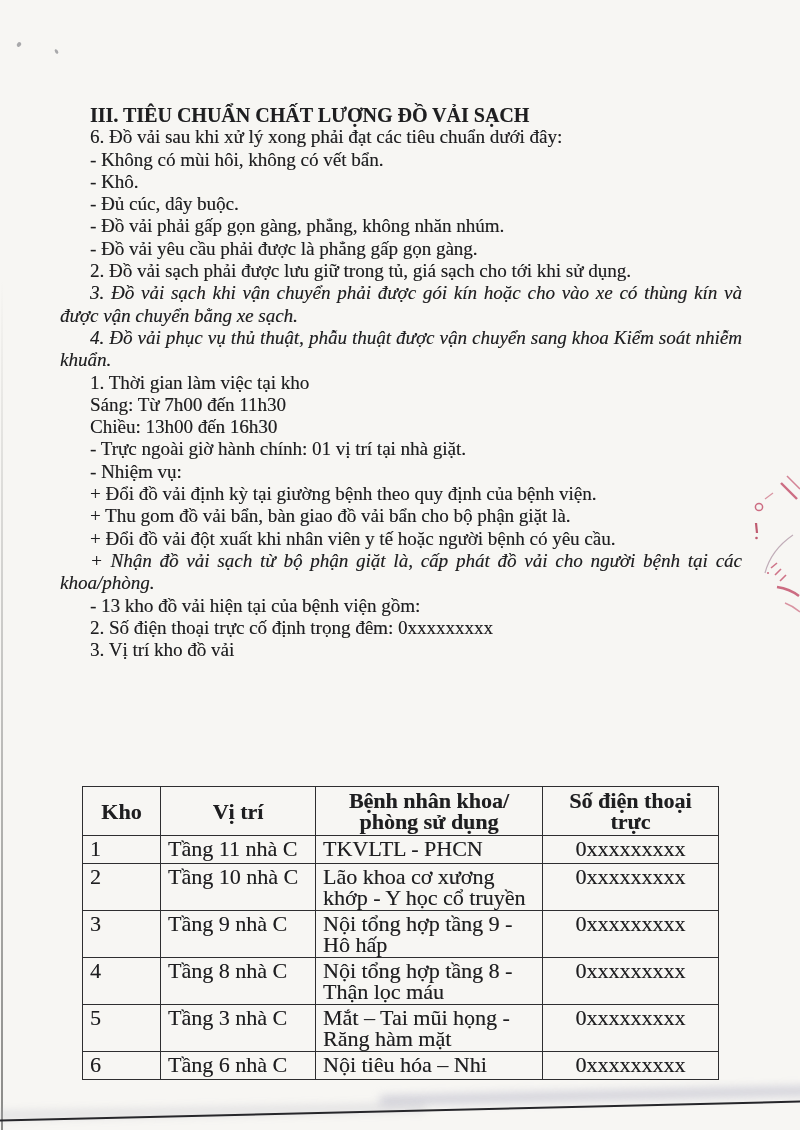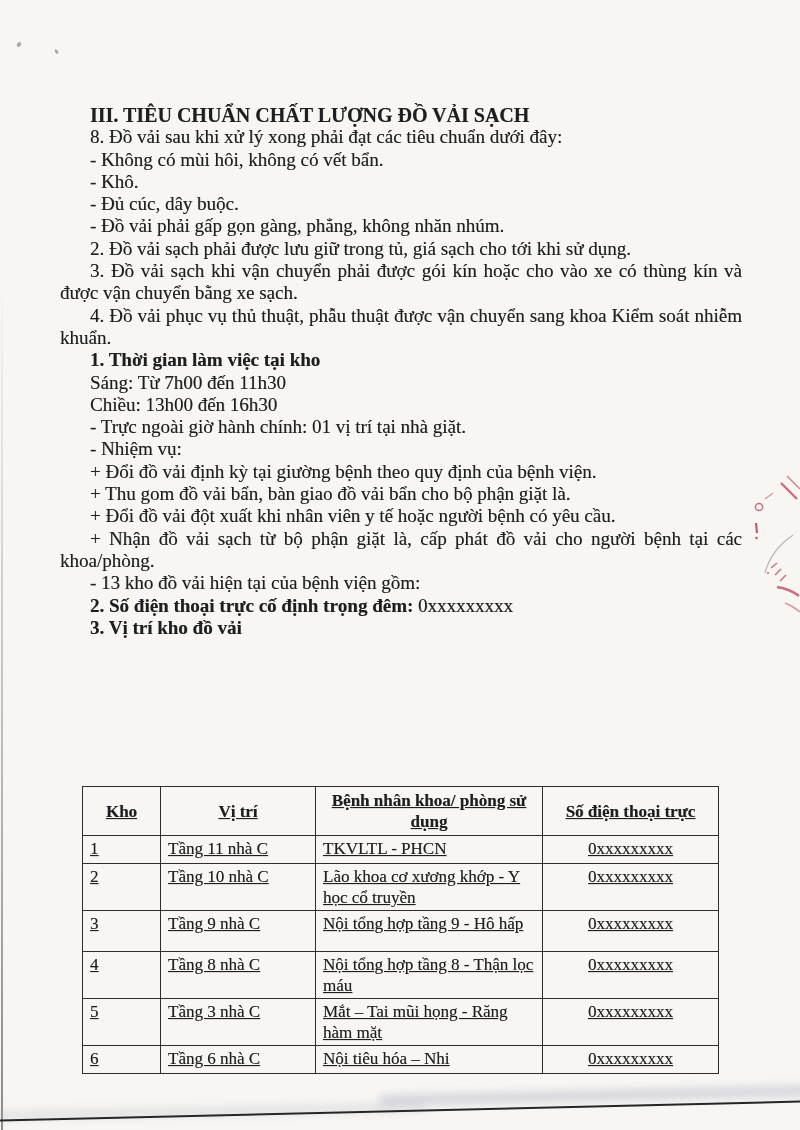--- a/index.html
+++ b/index.html
@@ -12,32 +12,31 @@
     color:#1e1e20;
   }
   .content{
     position:absolute;
     left:60px;top:104px;width:682px;
     font-size:19px;line-height:22.3px;
     text-shadow:0.3px 0.3px 0.5px rgba(30,30,30,0.45);
   }
   .content p{margin:0;text-indent:30px;}
   .h{font-weight:bold;font-size:20px;}
-  .b{font-weight:bold;}
-  .j{text-align:justify;}
+  .b{font-weight:normal;}
+  .j{text-align:justify;font-style:italic;}
   .gap-before{margin-top:15px !important;}
 
   table.kho{
     position:absolute;left:82px;top:786px;
     width:636px;
     border-collapse:collapse;
     table-layout:fixed;
-    font-size:17px;line-height:21px;
+    font-size:22px;line-height:21px;
     text-shadow:0.3px 0.3px 0.5px rgba(30,30,30,0.45);
-    text-decoration:underline;
   }
   table.kho td,table.kho th{
     border:1.6px solid #2e2e30;
     padding:2px 7px;
     vertical-align:top;
     overflow:hidden;
   }
   table.kho th{
     font-weight:bold;
     text-align:center;
@@ -74,25 +73,26 @@
 </head>
 <body>
 
 <div class="page">
 
   <div class="speck speck1"></div>
   <div class="speck speck2"></div>
 
   <div class="content">
     <p class="h">III. TIÊU CHUẨN CHẤT LƯỢNG ĐỒ VẢI SẠCH</p>
-    <p>8. Đồ vải sau khi xử lý xong phải đạt các tiêu chuẩn dưới đây:</p>
+    <p>6. Đồ vải sau khi xử lý xong phải đạt các tiêu chuẩn dưới đây:</p>
     <p>- Không có mùi hôi, không có vết bẩn.</p>
     <p>- Khô.</p>
     <p>- Đủ cúc, dây buộc.</p>
     <p>- Đồ vải phải gấp gọn gàng, phẳng, không nhăn nhúm.</p>
+    <p>- Đồ vải yêu cầu phải được là phẳng gấp gọn gàng.</p>
     <p>2. Đồ vải sạch phải được lưu giữ trong tủ, giá sạch cho tới khi sử dụng.</p>
     <p class="j">3. Đồ vải sạch khi vận chuyển phải được gói kín hoặc cho vào xe có thùng kín và được vận chuyển bằng xe sạch.</p>
     <p class="j">4. Đồ vải phục vụ thủ thuật, phẫu thuật được vận chuyển sang khoa Kiểm soát nhiễm khuẩn.</p>
 
     <p class="b">1. Thời gian làm việc tại kho</p>
     <p>Sáng: Từ 7h00 đến 11h30</p>
     <p>Chiều: 13h00 đến 16h30</p>
     <p>- Trực ngoài giờ hành chính: 01 vị trí tại nhà giặt.</p>
     <p>- Nhiệm vụ:</p>
     <p>+ Đổi đồ vải định kỳ tại giường bệnh theo quy định của bệnh viện.</p>

